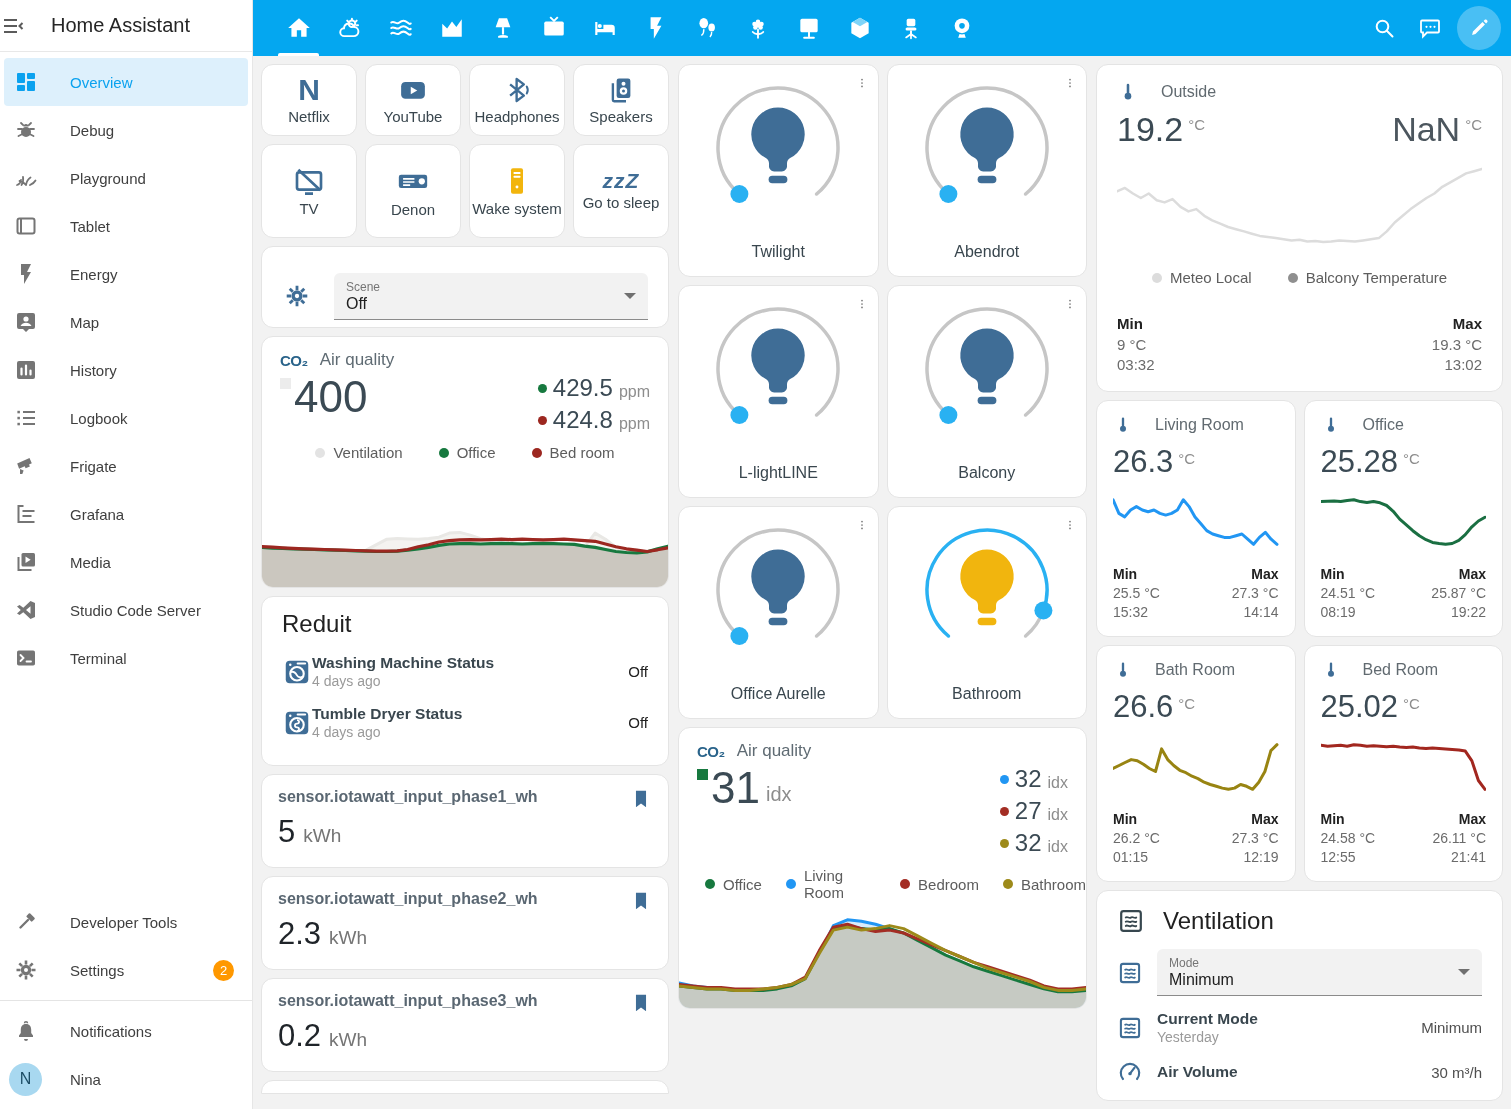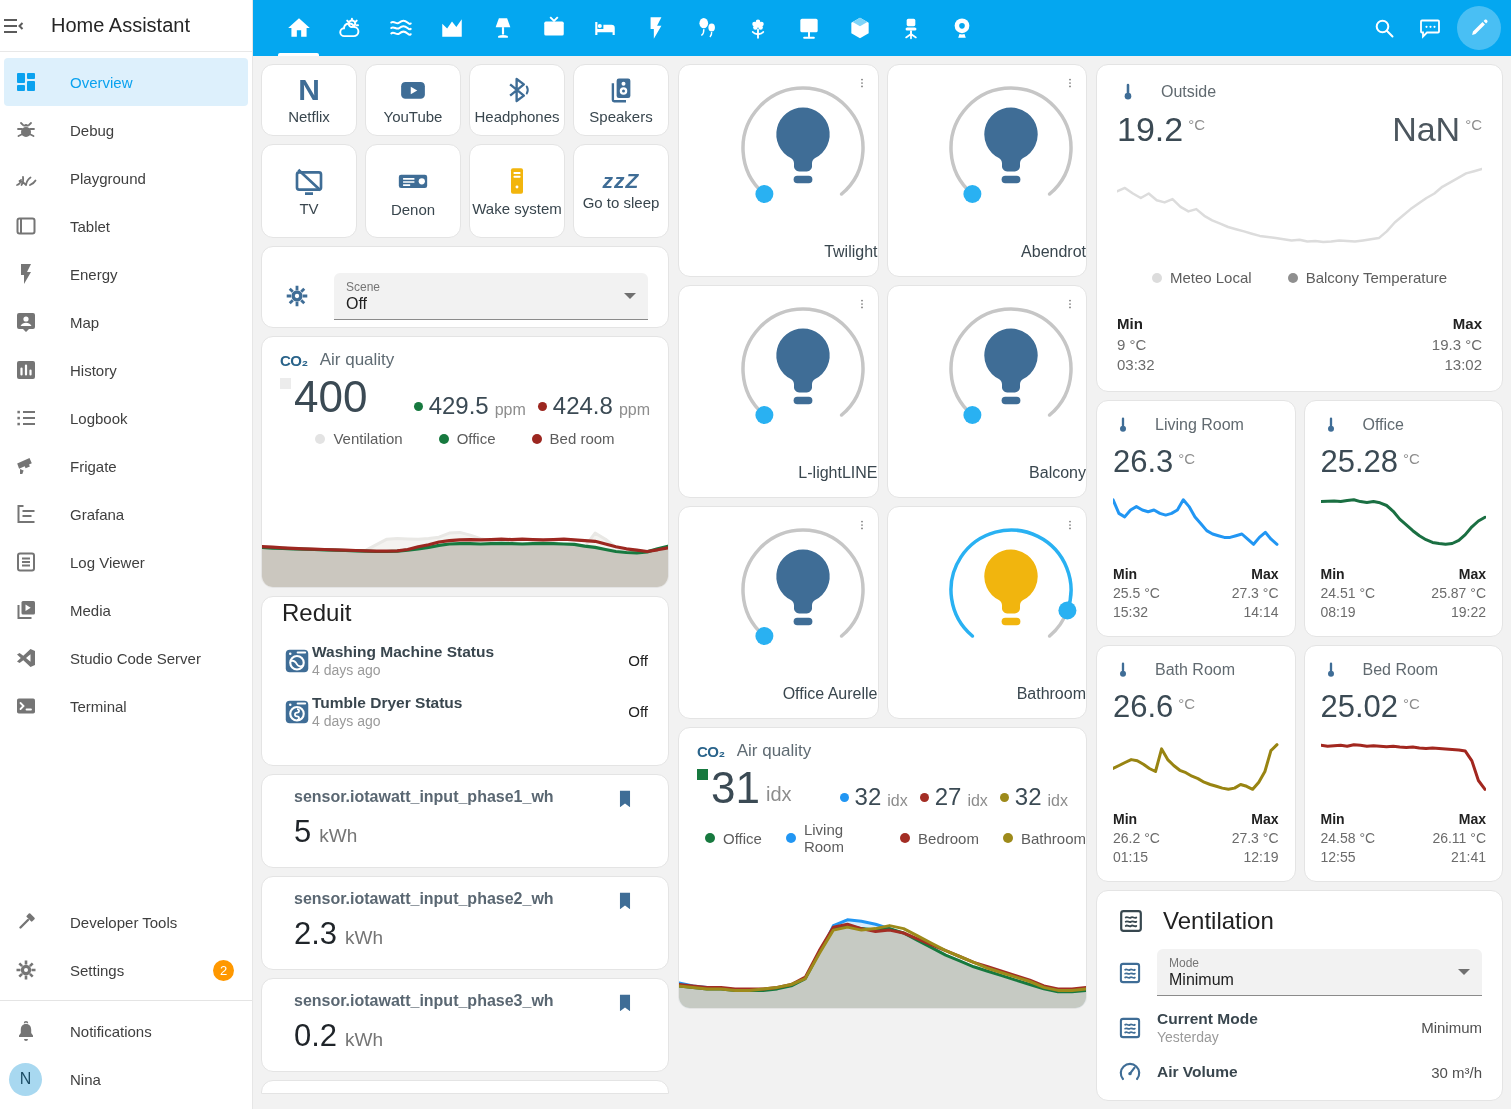--- a/index.html
+++ b/index.html
@@ -56,50 +56,50 @@
   .aq-card{display:flex;flex-direction:column;padding-top:13px}
   .aq1{height:252px}.aq2{height:282px}
   .aq-head{display:flex;align-items:center;gap:12px;padding:0 18px}
   .co2{font-weight:700;font-size:15px;color:#29638a;letter-spacing:-.5px}
   .aq-title{font-size:17px;font-weight:500;color:#5f6b73}
   .aq-main{display:flex;justify-content:space-between;padding:4px 18px 0 18px}
   .aq-big{display:flex;align-items:flex-start}
   .marker{width:11px;height:11px;margin:4px 3px 0 0;flex-shrink:0}
   .aq-num{font-size:44px;color:#3b4a54;line-height:1.05}
   .aq-unit{font-size:20px;color:#8d8d8d;margin:18px 0 0 6px}
-  .aq-stats{display:flex;align-items:flex-end;gap:12px}
+  .aq-stats{display:flex;flex-direction:column;align-items:flex-end;gap:4px}
   .stat{display:flex;align-items:center;gap:6px}
   .dot{width:9px;height:9px;border-radius:50%;flex-shrink:0}
   .stat .v{font-size:24px;color:#3b4a54}
   .stat .u{font-size:16px;color:#8d8d8d;margin-top:8px}
   .legend{display:flex;justify-content:center;gap:36px;margin-top:10px}
   .aq2 .legend{gap:24px;justify-content:flex-start;padding-left:26px}
   .leg{display:flex;align-items:center;gap:8px;font-size:15px;color:#5d5d5d}
   .leg .dot{width:10px;height:10px}
   .spark{margin-top:auto;width:100%}
   
-  .reduit{height:170px;padding:2px 20px}
+  .reduit{height:170px;padding:13px 20px}
   .card-h1{font-size:24px;color:#212121;font-weight:400}
   .rrow{display:flex;align-items:center;margin-top:16px;gap:0}
   .rrow .icon{color:#3f6d96;flex-shrink:0}
   .rname{font-size:15.5px;font-weight:700;color:#39464e}
   .rtime{font-size:14px;color:#9a9a9a;margin-top:1px}
   .rstate{margin-left:auto;font-size:15px;color:#212121}
   
-  .sensor{height:94px;padding:13px 32px}
+  .sensor{height:94px;padding:13px 16px}
   .srow{display:flex;align-items:flex-start;justify-content:space-between}
   .sname{font-size:16px;font-weight:700;color:#5a6772}
   .sbook{color:#3f6d96}
   .sval{display:flex;align-items:baseline;gap:8px;margin-top:4px}
   .sval .v{font-size:31px;color:#1f2429}
   .sval .u{font-size:19px;color:#757575}
   .stub{height:14px;flex-shrink:0;border-radius:12px 12px 0 0}
   
   .light-grid{display:grid;grid-template-columns:1fr 1fr;gap:8px}
-  .light-card{height:213px;position:relative;display:flex;flex-direction:column;align-items:flex-end}
+  .light-card{height:213px;position:relative;display:flex;flex-direction:column;align-items:center}
   .dots-btn{position:absolute;top:8px;right:6px;color:#757575;cursor:pointer;padding:4px}
   .light-name{margin-top:auto;margin-bottom:15px;font-size:16px;color:#39464e}
   .arc-bg{fill:none;stroke:#c6c6c6;stroke-width:3.5;stroke-linecap:round}
   .arc-on{fill:none;stroke:#29b1f2;stroke-width:3.5;stroke-linecap:round}
   .handle{fill:#29b1f2}
   .bulb{color:#3f6d96}
   .light-card.on .bulb{color:#f1b50e}
   
   .t-head{display:flex;align-items:center;gap:22px}
   .t-head .icon{color:#3f6d96}
@@ -449,26 +449,20 @@
         <span class="lbl">Frigate</span>
       </div>
     <div class="sb-item">
         <svg class="icon" width="24" height="24">
           <use href="#i-grafana"></use>
         </svg>
         <span class="lbl">Grafana</span>
       </div>
     <div class="sb-item">
         <svg class="icon" width="24" height="24">
-          <use href="#i-doc"></use>
-        </svg>
-        <span class="lbl">Log Viewer</span>
-      </div>
-    <div class="sb-item">
-        <svg class="icon" width="24" height="24">
           <use href="#i-playbox"></use>
         </svg>
         <span class="lbl">Media</span>
       </div>
     <div class="sb-item">
         <svg class="icon" width="24" height="24">
           <use href="#i-vscode"></use>
         </svg>
         <span class="lbl">Studio Code Server</span>
       </div>

